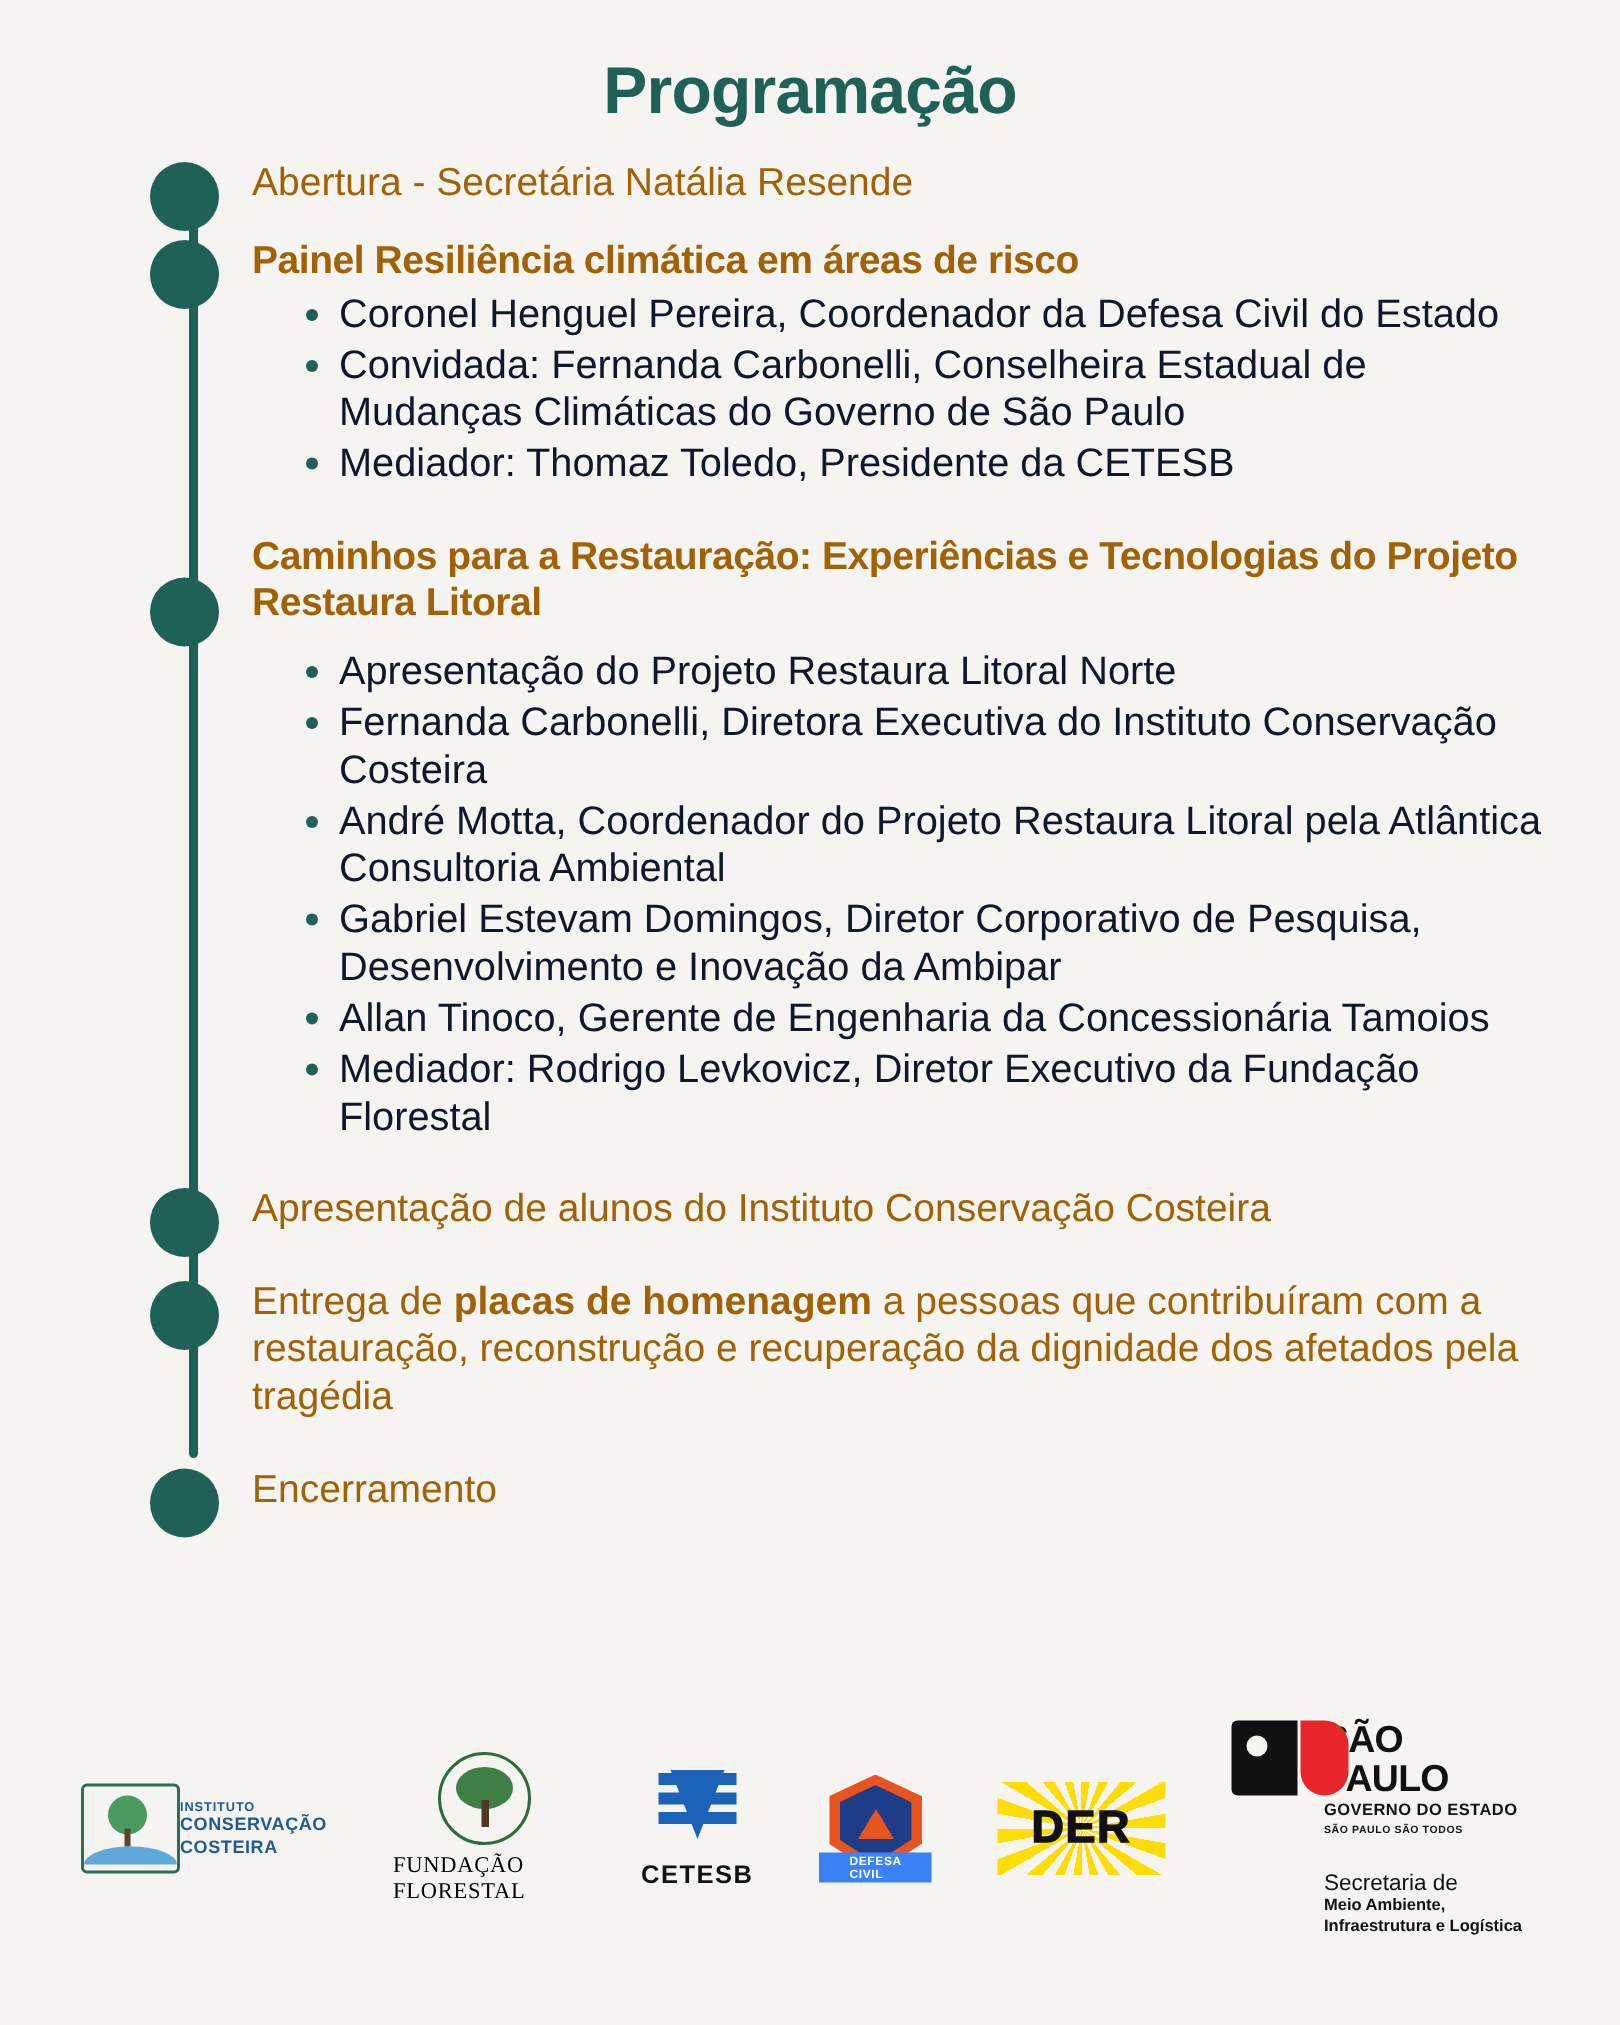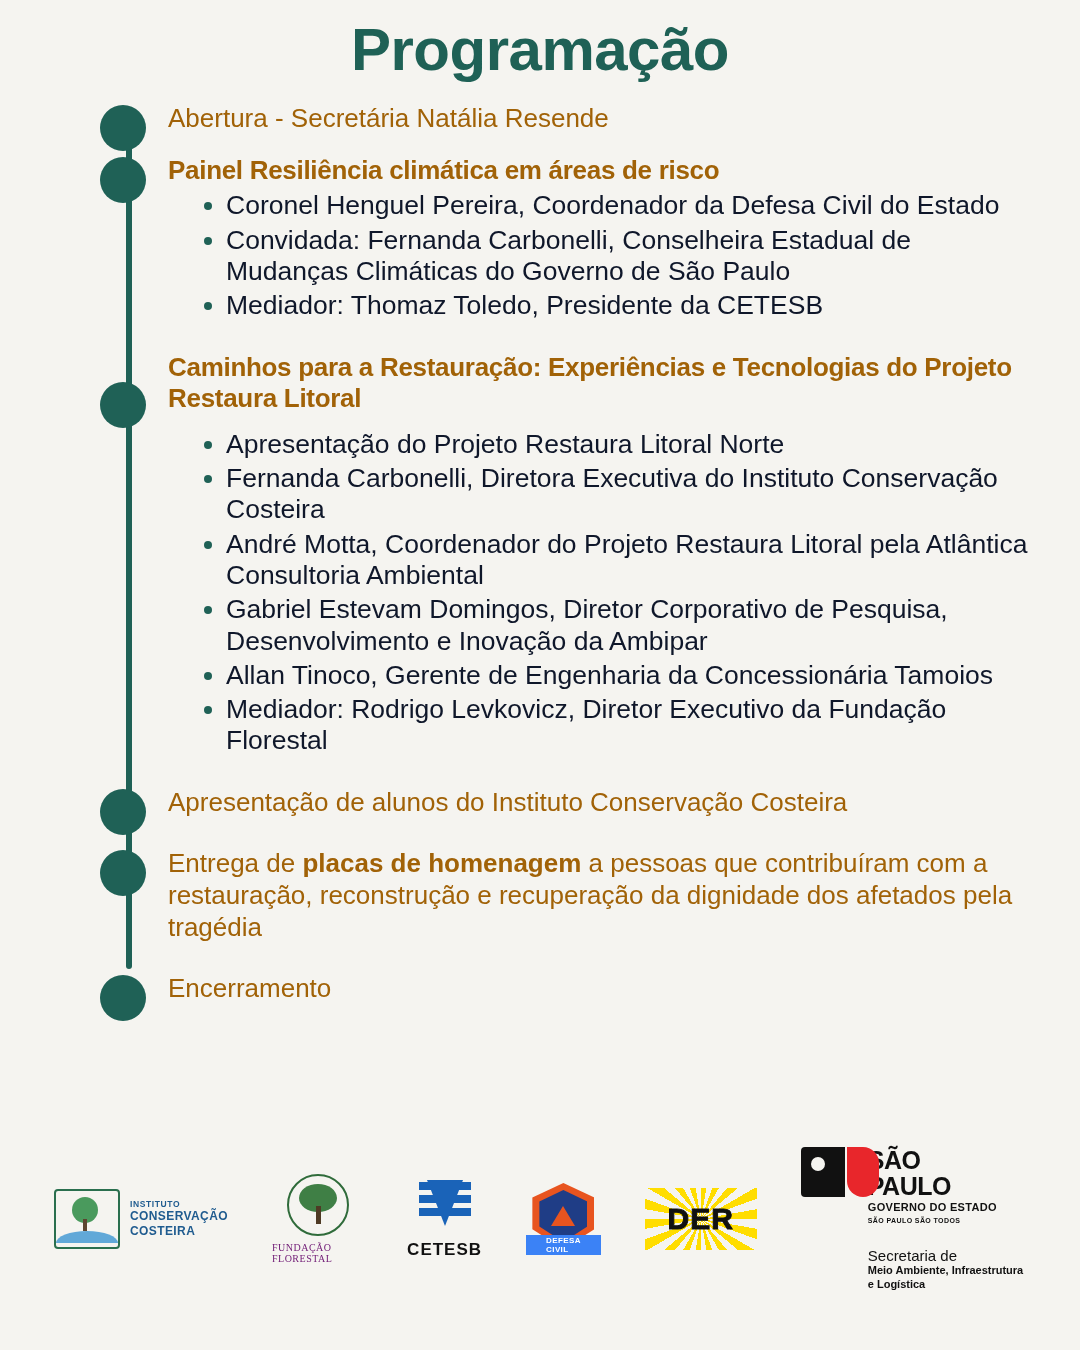--- a/index.html
+++ b/index.html
@@ -19,25 +19,25 @@
   .page {
     width: 1080px;
     height: 1350px;
     position: relative;
     box-sizing: border-box;
   }
 
   
   .title {
     text-align: center;
-    font-size: 60px;
+    font-size: 44px;
     font-weight: bold;
     letter-spacing: -0.5px;
     color: #1f6156;
-    padding-top: 18px;
+    padding-top: 38px;
     line-height: 1.05;
   }
 
   
   .timeline {
     position: relative;
     margin-top: 22px;
     padding-left: 96px;
     padding-right: 40px;
     box-sizing: border-box;
@@ -124,21 +124,21 @@
     box-sizing: border-box;
   }
   .logo {
     display: flex;
     align-items: center;
     justify-content: center;
     flex-direction: column;
   }
 
   
-  .icc { flex-direction: row; gap: 10px; }
+  .icc { flex-direction: row; gap: 0; }
   .icc-mark {
     width: 62px; height: 56px;
     border: 2px solid #2a6f4e;
     border-radius: 4px;
     position: relative;
     background: #f5f4f0;
     overflow: hidden;
   }
   .icc-mark .tree {
     position: absolute; left: 16px; top: 6px;
@@ -158,21 +158,21 @@
 
   
   .ff-mark {
     width: 58px; height: 58px; border-radius: 50%;
     border: 2px solid #2f6b3a;
     background: #f5f4f0;
     position: relative; overflow: hidden;
   }
   .ff-mark .crown { position: absolute; left: 10px; top: 8px; width: 38px; height: 28px; border-radius: 50%; background: #3f7f45; }
   .ff-mark .tr { position: absolute; left: 27px; top: 30px; width: 5px; height: 18px; background: #4e3a24; }
-  .ff-label { font-size: 10px; font-family: "Liberation Serif", serif; color: #701a75; margin-top: 6px; letter-spacing: .5px; }
+  .ff-label { font-size: 15px; font-family: "Liberation Serif", serif; color: #000000; margin-top: 6px; letter-spacing: .5px; }
 
   
   .cetesb-mark {
     width: 64px; height: 56px;
     background: #f5f4f0;
     position: relative;
   }
   .cetesb-mark .bar { position: absolute; left: 6px; width: 52px; height: 8px; background: #1a63b8; }
   .cetesb-mark .b1 { top: 4px; }
   .cetesb-mark .b2 { top: 17px; }

